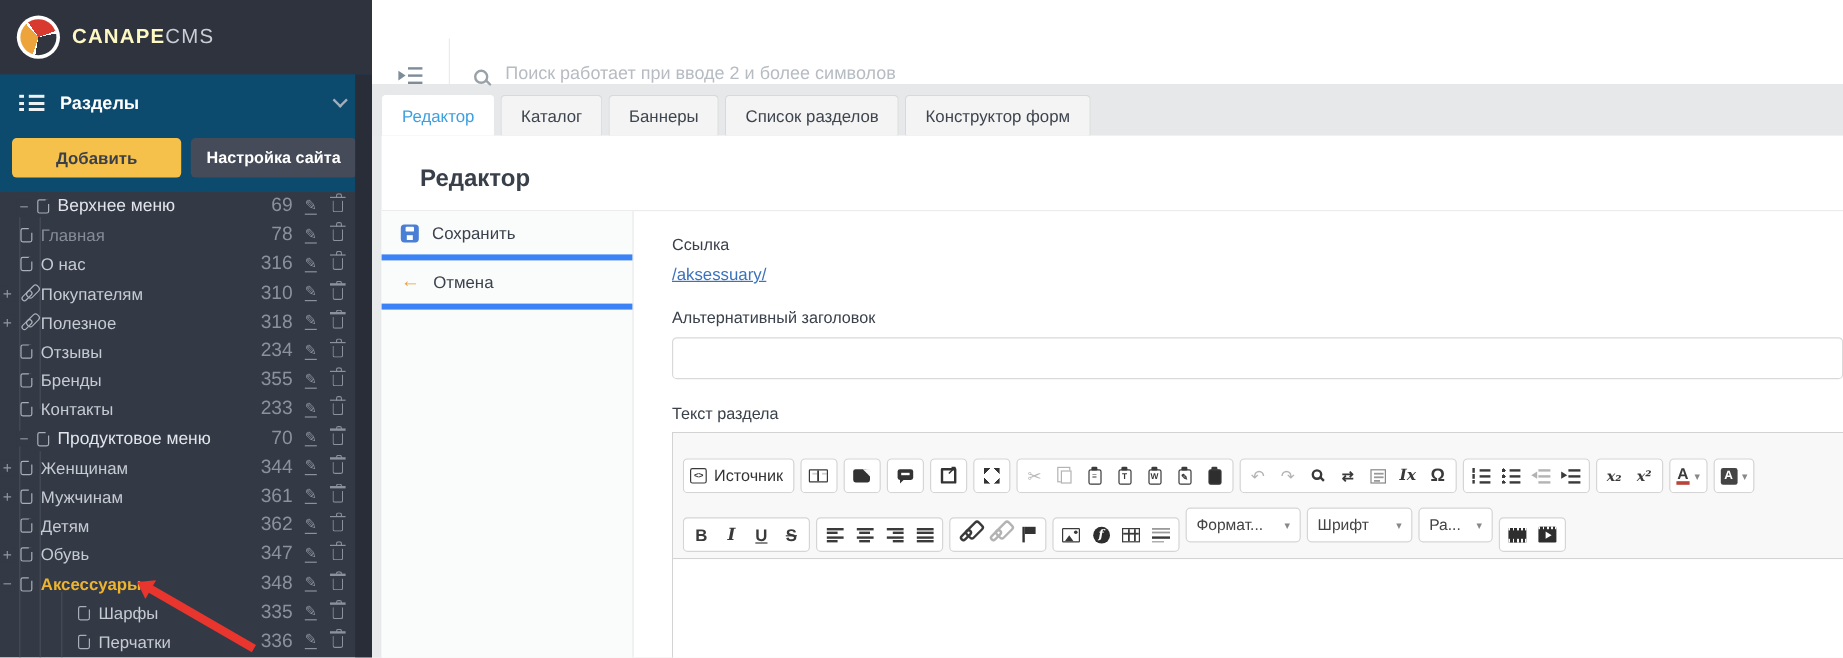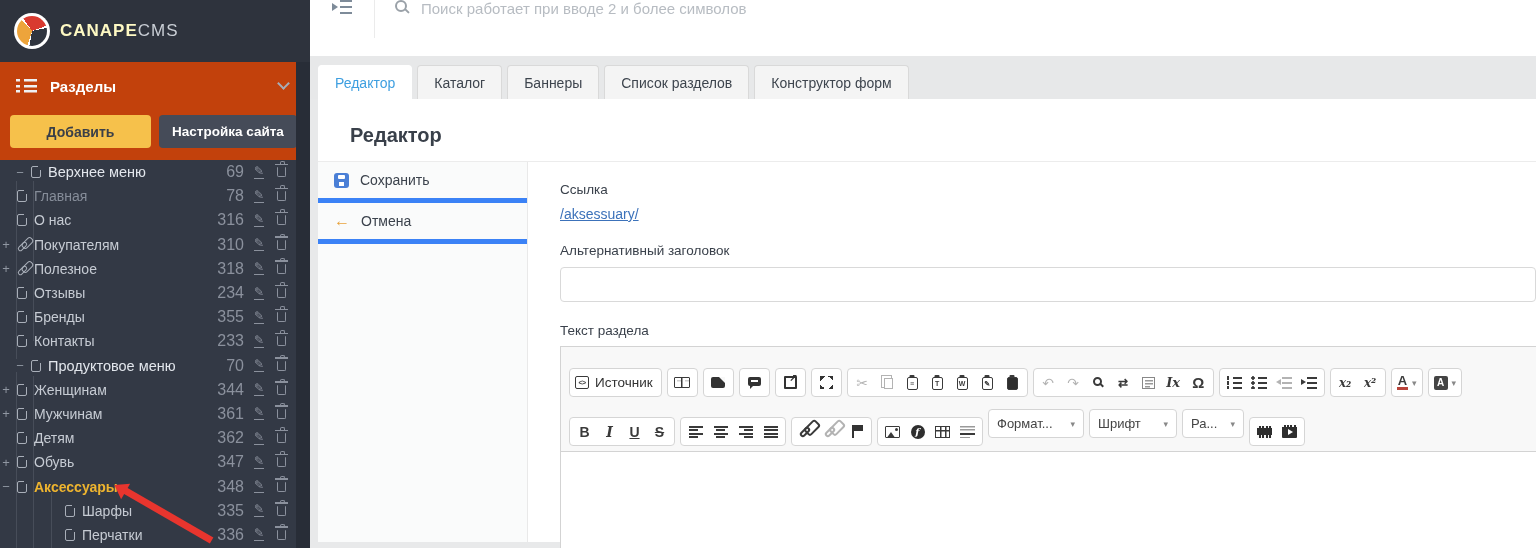--- a/index.html
+++ b/index.html
@@ -9,21 +9,21 @@
   
   .sidebar { position:absolute; left:0; top:0; width:310px; height:548px; background:#333945; z-index:5; }
   .logo-band { height:62px; background:#2e333d; display:flex; align-items:center; padding-left:14px; }
   .logo-circle { width:36px; height:36px; border-radius:50%; background:#fff; display:flex; align-items:center; justify-content:center; }
   .logo-swirl { width:30px; height:30px; border-radius:50%;
     background:conic-gradient(from -35deg,#d93a30 0 105deg,#fff 105deg 113deg,#30353f 113deg 225deg,#fff 225deg 233deg,#eda43b 233deg 352deg,#fff 352deg 360deg); }
   .brand { margin-left:10px; font-size:17px; letter-spacing:1px; }
   .brand b { color:#fef9c3; font-weight:700; }
   .brand span { color:#c9ced5; font-weight:300; }
 
-  .sb-top { height:98px; background:#c2410c; padding:0; }
+  .sb-top { height:98px; background:#0c4a6e; padding:0; }
   .sb-head { height:48px; display:flex; align-items:center; padding:0 22px 0 16px; }
   .i-list { width:21px; height:14px; background:
       linear-gradient(#eef1f4,#eef1f4) 8px 0/13px 2.5px no-repeat,
       linear-gradient(#eef1f4,#eef1f4) 8px 5.5px/13px 2.5px no-repeat,
       linear-gradient(#eef1f4,#eef1f4) 8px 11px/13px 2.5px no-repeat,
       linear-gradient(#eef1f4,#eef1f4) 0 0/4px 2.5px no-repeat,
       linear-gradient(#eef1f4,#eef1f4) 0 5.5px/4px 2.5px no-repeat,
       linear-gradient(#eef1f4,#eef1f4) 0 11px/4px 2.5px no-repeat; }
   .sb-head-label { color:#fff; font-weight:700; font-size:15px; margin-left:13px; }
   .chev { width:9px; height:9px; border-right:2px solid #a6adb8; border-bottom:2px solid #a6adb8; transform:rotate(45deg); margin-left:auto; margin-top:-5px; }
@@ -53,21 +53,21 @@
   .t-edit { font-size:12px; color:#8b919d; border-bottom:1.5px solid #8b919d; line-height:11px; margin-left:10px; padding-bottom:1px; cursor:pointer; }
   .t-trash { width:9px; height:10px; border:1.5px solid #8b919d; border-top:none; border-radius:1px 1px 2px 2px; position:relative; margin-left:13px; cursor:pointer; }
   .t-trash::before { content:""; position:absolute; top:-3.5px; left:-3px; right:-3px; height:1.5px; background:#8b919d; }
   .t-trash::after { content:""; position:absolute; top:-6px; left:1.5px; width:3.5px; height:2.5px; border:1.5px solid #8b919d; border-bottom:none; border-radius:2px 2px 0 0; }
 
   .red-arrow { position:absolute; left:125px; top:487px; width:100px; height:7px; background:#e8352e; transform-origin:0 50%; transform:rotate(30deg); z-index:8; }
   .red-arrow::before { content:""; position:absolute; left:-12px; top:-5.5px; width:0; height:0; border-right:13px solid #e8352e; border-top:9px solid transparent; border-bottom:9px solid transparent; }
 
   
   .main { position:absolute; left:310px; top:0; right:0; height:548px; }
-  .topbar { height:56px; background:#fff; display:flex; align-items:flex-start; }
+  .topbar { height:70px; background:#fff; display:flex; align-items:flex-end; }
   .i-collapse { width:20px; height:14px; margin-left:22px; position:relative; background:
       linear-gradient(#7e8b99,#7e8b99) 8px 0/12px 2px no-repeat,
       linear-gradient(#7e8b99,#7e8b99) 8px 6px/12px 2px no-repeat,
       linear-gradient(#7e8b99,#7e8b99) 8px 12px/12px 2px no-repeat; cursor:pointer; }
   .i-collapse::before { content:""; position:absolute; left:0; top:3px; border-left:6px solid #7e8b99; border-top:4px solid transparent; border-bottom:4px solid transparent; }
   .tb-divider { width:1px; height:38px; background:#ebebeb; margin-left:22px; }
   .i-search { width:12px; height:12px; border:2px solid #9aa1a8; border-radius:50%; margin-left:20px; position:relative; }
   .i-search::after { content:""; position:absolute; width:6px; height:2px; background:#9aa1a8; right:-5px; bottom:-2px; transform:rotate(45deg); border-radius:1px; }
   .search-input { border:none; outline:none; font-size:15px; color:#5a6068; margin-left:14px; width:500px; font-family:inherit; background:transparent; }
   .search-input::placeholder { color:#b7bcc2; }

